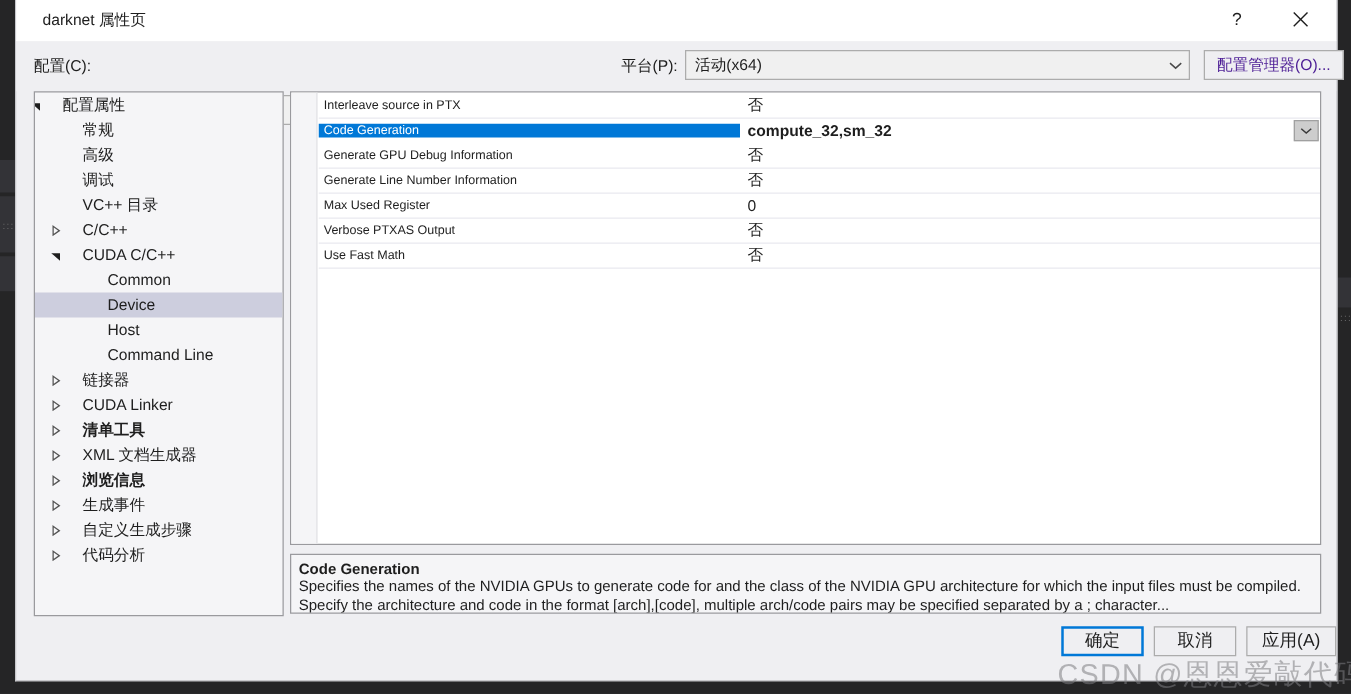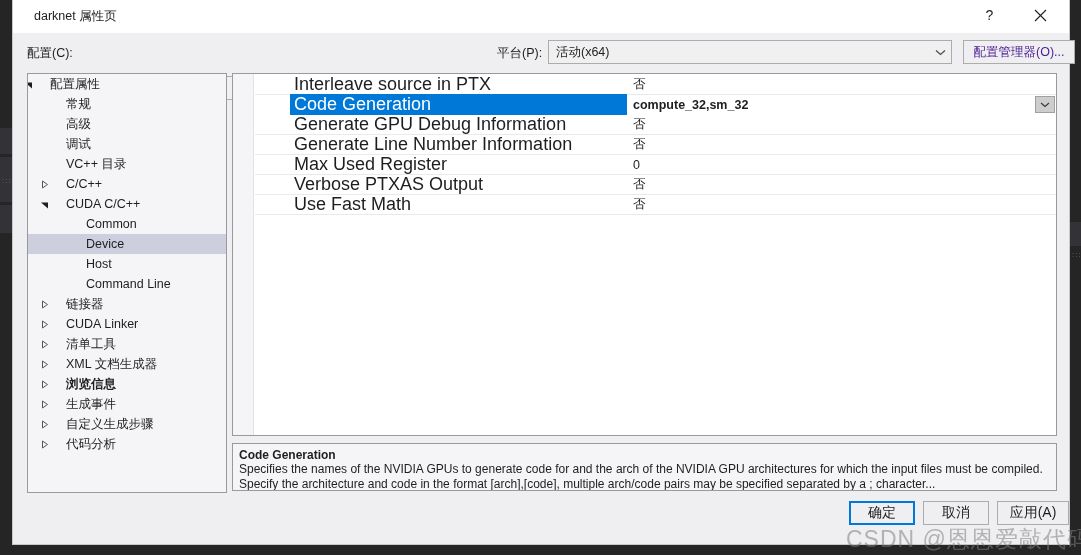--- a/index.html
+++ b/index.html
@@ -205,25 +205,24 @@
     height: 19px;
     display: flex;
     align-items: center;
     border-bottom: 1px solid #e9e9ef;
     cursor: default;
   }
   .grid-row .cell-name {
     width: 337px;
     padding-left: 4px;
     box-sizing: border-box;
-    font-size: 18px;
-    color: #1e1e1e;
-    white-space: nowrap;
-    overflow: hidden;
-    margin-left: 35px;
+    font-size: 10px;
+    color: #1e1e1e;
+    white-space: nowrap;
+    overflow: hidden;
   }
   .grid-row .cell-value {
     flex: 1;
     padding-left: 6px;
     box-sizing: border-box;
     font-size: 12.5px;
     color: #1e1e1e;
     white-space: nowrap;
     overflow: hidden;
   }
@@ -437,21 +436,21 @@
             </svg>
           </span>
           <span class="tree-label" style="left: 38px;">CUDA Linker</span>
         </div>
         <div class="tree-item">
           <span class="tree-arrow" style="left: 10px;">
             <svg width="9" height="9" viewBox="0 0 9 9">
               <polygon points="2.5,1 7.5,4.5 2.5,8" fill="none" stroke="#555" stroke-width="1"></polygon>
             </svg>
           </span>
-          <span class="tree-label" style="left: 38px;">清单工具</span>
+          <span class="tree-label" style="left: 38px; font-weight: bold;">清单工具</span>
         </div>
         <div class="tree-item">
           <span class="tree-arrow" style="left: 10px;">
             <svg width="9" height="9" viewBox="0 0 9 9">
               <polygon points="2.5,1 7.5,4.5 2.5,8" fill="none" stroke="#555" stroke-width="1"></polygon>
             </svg>
           </span>
           <span class="tree-label" style="left: 38px;">XML 文档生成器</span>
         </div>
         <div class="tree-item">
@@ -522,21 +521,21 @@
           </div>
           <div class="grid-row">
             <div class="cell-name">Use Fast Math</div>
             <div class="cell-value">否</div>
           </div>
         </div>
     </div>
 
     <div id="description-panel">
       <div id="description-title">Code Generation</div>
-      <div id="description-text">Specifies the names of the NVIDIA GPUs to generate code for and the arch of the NVIDIA GPU architectures for which the input files must be compiled.  Specify the architecture and code in the format [arch],[code], multiple arch/code pairs may be specified separated by a ; character...</div>
+      <div id="description-text">Specifies the names of the NVIDIA GPUs to generate code for and the class of the NVIDIA GPU architecture for which the input files must be compiled.  Specify the architecture and code in the format [arch],[code], multiple arch/code pairs may be specified separated by a ; character...</div>
     </div>
 
   </div>
 
   <div id="dialog-footer">
     <div class="footer-button" id="ok-button">确定</div>
     <div class="footer-button" id="cancel-button">取消</div>
     <div class="footer-button" id="apply-button">应用(A)</div>
   </div>
 

